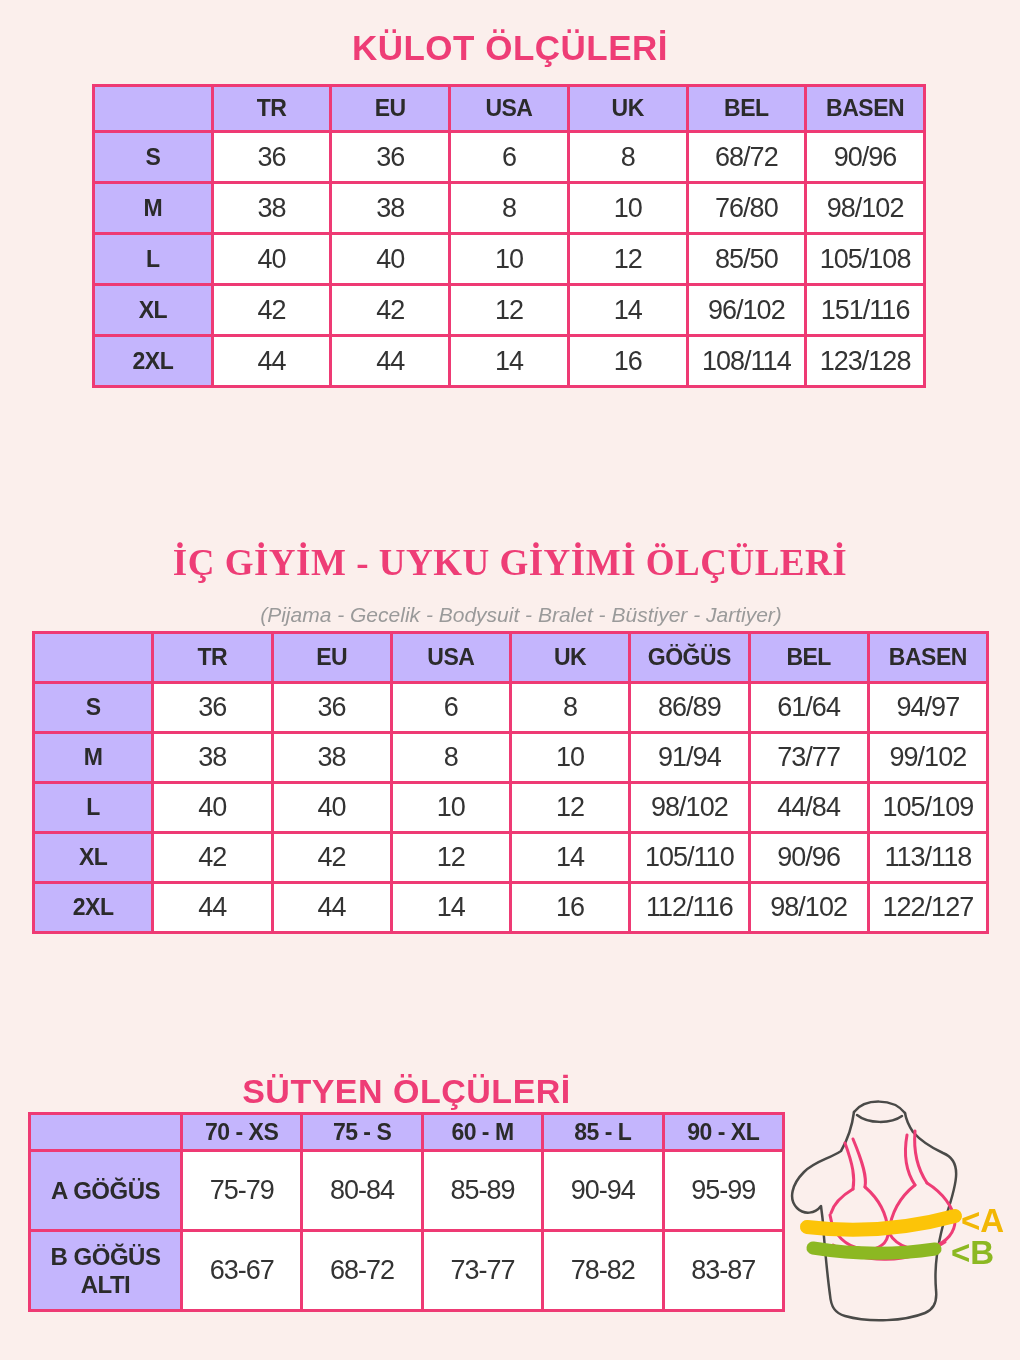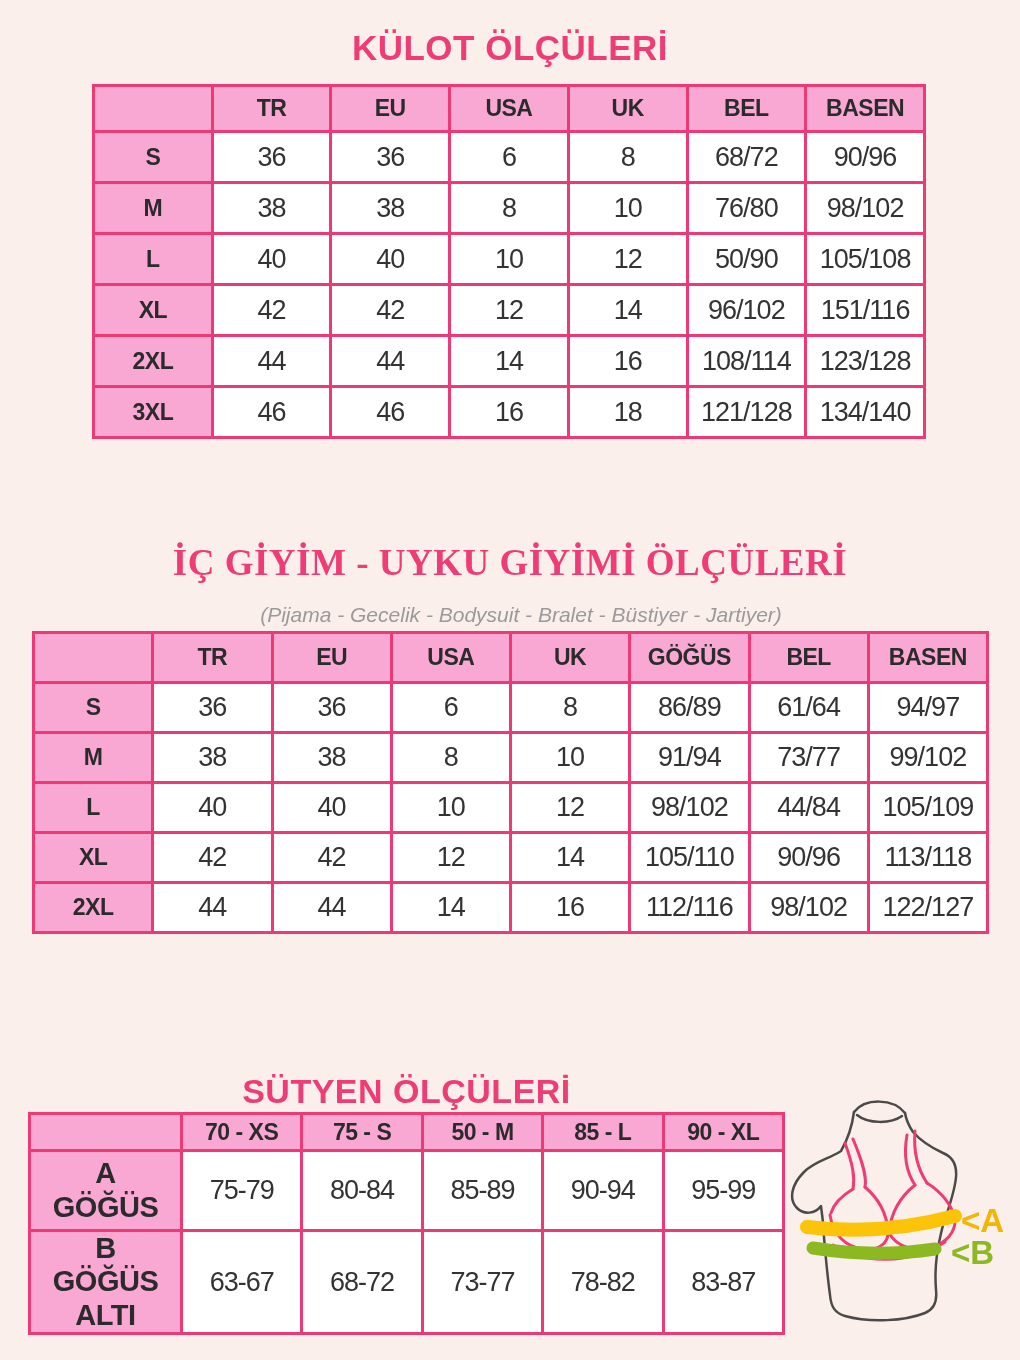--- a/index.html
+++ b/index.html
@@ -33,21 +33,21 @@
     border-collapse:collapse;
     table-layout:fixed;
   }
   table.size-table th, table.size-table td{
     border:3px solid #ee3a74;
     text-align:center;
     vertical-align:middle;
     padding:0;
   }
   table.size-table th{
-    background:#f9a8d4;
+    background:#c4b5fd;
     color:#2b2b2b;
     font-size:23px;
     font-weight:bold;
     letter-spacing:-.5px;
   }
   table.size-table td{
     background:#ffffff;
     color:#333333;
     font-size:27px;
     font-weight:normal;
@@ -57,21 +57,21 @@
   #table-kulot{top:84px;left:92px;width:834px;}
   #table-kulot thead tr{height:46px;}
   #table-kulot tbody tr{height:51px;}
 
   #table-icgiyim{top:631px;left:32px;width:957px;}
   #table-icgiyim tr{height:50px;}
 
   #table-sutyen{top:1100px;left:28px;width:757px;margin-top:12px;}
   #table-sutyen thead tr{height:37px;}
   #table-sutyen tbody tr{height:80px;}
-  #table-sutyen tbody th{font-size:29px;line-height:1.15;}
+  #table-sutyen tbody th{font-size:24px;line-height:1.15;}
   #table-sutyen tbody th .wrap{display:block;padding:0 14px;}
   #table-sutyen col.label-col{width:152px;}
 
   #bra-illustration{
     position:absolute;left:785px;top:1085px;
     width:235px;height:275px;
   }
   .svg-label{
     font-family:"Liberation Sans",sans-serif;
     font-weight:bold;
@@ -115,49 +115,40 @@
           <td>10</td>
           <td>76/80</td>
           <td>98/102</td>
         </tr>
         <tr>
           <th><span class="wrap">L</span></th>
           <td>40</td>
           <td>40</td>
           <td>10</td>
           <td>12</td>
-          <td>50/90</td>
+          <td>85/50</td>
           <td>105/108</td>
         </tr>
         <tr>
           <th><span class="wrap">XL</span></th>
           <td>42</td>
           <td>42</td>
           <td>12</td>
           <td>14</td>
           <td>96/102</td>
           <td>151/116</td>
         </tr>
         <tr>
           <th><span class="wrap">2XL</span></th>
           <td>44</td>
           <td>44</td>
           <td>14</td>
           <td>16</td>
           <td>108/114</td>
           <td>123/128</td>
-        </tr>
-        <tr>
-          <th><span class="wrap">3XL</span></th>
-          <td>46</td>
-          <td>46</td>
-          <td>16</td>
-          <td>18</td>
-          <td>121/128</td>
-          <td>134/140</td>
         </tr>
       </tbody>
     </table>
 
   <h1 class="section-title" id="title-icgiyim">İÇ GİYİM - UYKU GİYİMİ ÖLÇÜLERİ</h1>
 
   <p id="subtitle-icgiyim">(Pijama - Gecelik - Bodysuit - Bralet - Büstiyer - Jartiyer)</p>
 
   <table class="size-table" id="table-icgiyim">
       <thead>
@@ -230,21 +221,21 @@
 
   <table class="size-table" id="table-sutyen">
       <colgroup>
         <col class="label-col">
       </colgroup>
       <thead>
         <tr>
           <th></th>
           <th>70 - XS</th>
           <th>75 - S</th>
-          <th>50 - M</th>
+          <th>60 - M</th>
           <th>85 - L</th>
           <th>90 - XL</th>
         </tr>
       </thead>
       <tbody>
         <tr>
           <th>
             <span class="wrap">A GÖĞÜS</span>
           </th>
           <td>75-79</td>

